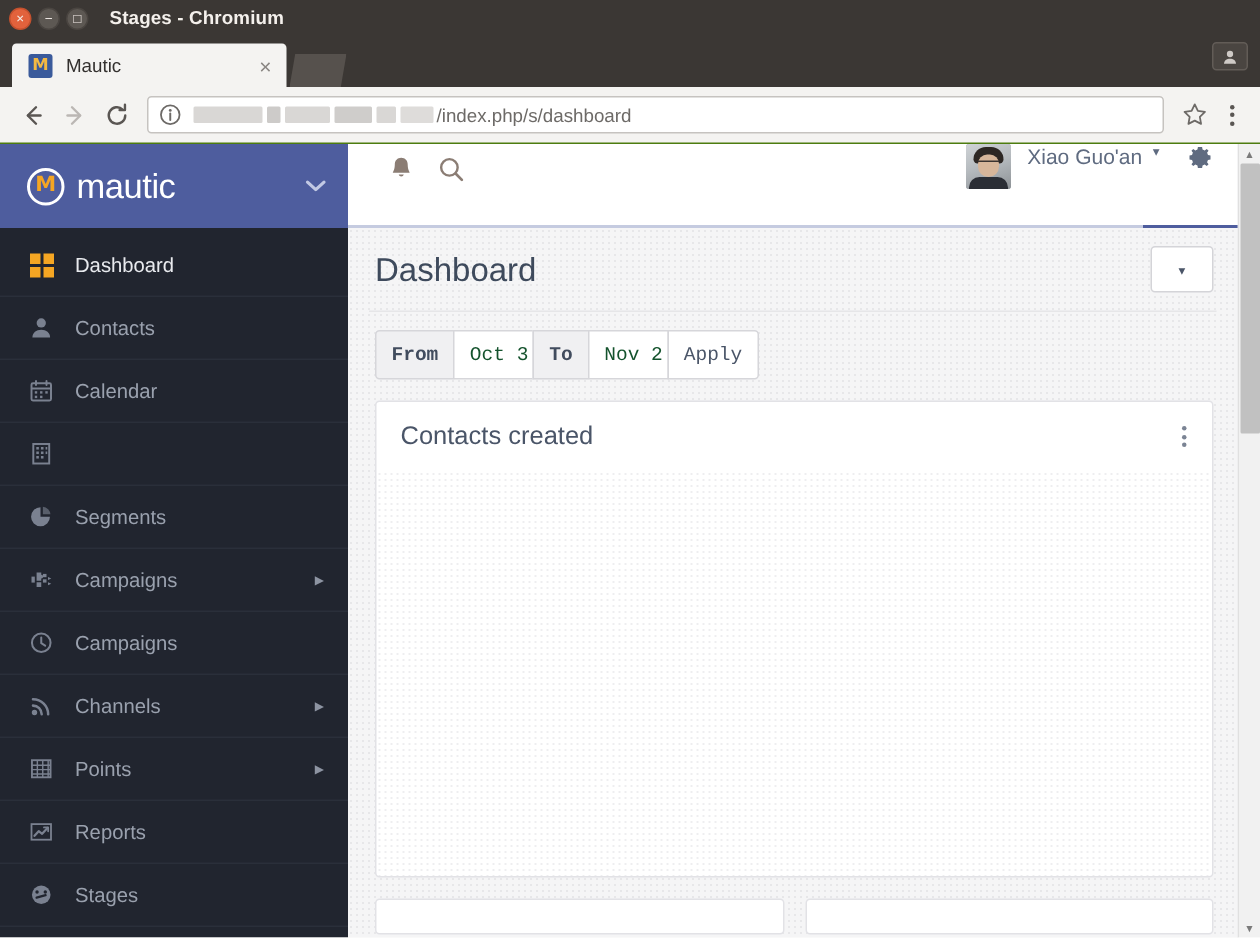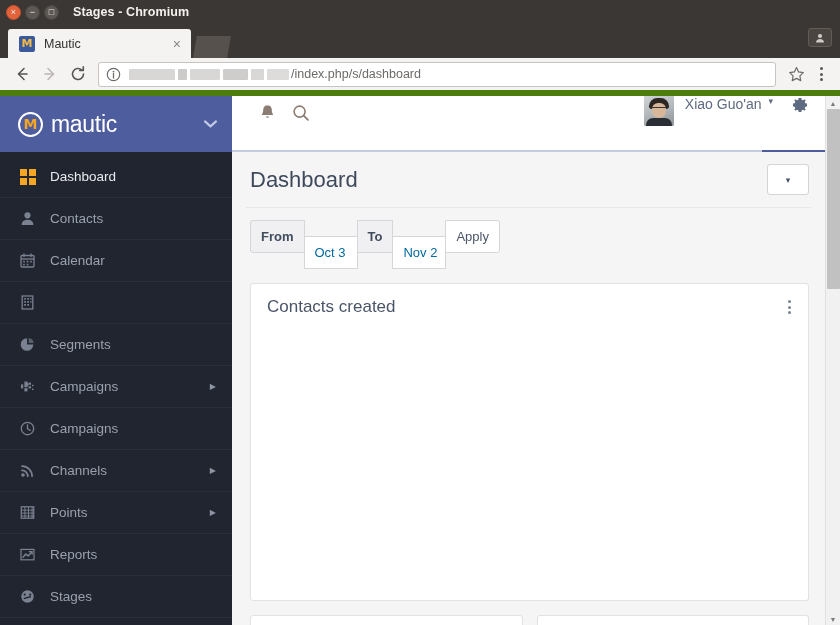--- a/index.html
+++ b/index.html
@@ -70,21 +70,21 @@
     width: 24px; height: 19px; border-radius: 3px;
     border: 1px solid #625c57; background: #4a4541;
     display: flex; align-items: center; justify-content: center;
   }
   .newtab-profile svg { display:block; }
 
   
   .toolbar {
     height: 38px; width: 840px;
     background: #f4f3f1;
-    border-bottom: 6px solid #4d7c0f;
+    border-bottom: 1px solid #4d7c0f;
     display: flex; align-items: center;
     padding: 0 8px;
   }
   .navbtn {
     width: 28px; height: 28px;
     display: flex; align-items: center; justify-content: center;
     color: #5a5653; flex: none;
   }
   .navbtn.disabled { color: #bbb7b4; }
   .urlbar {
@@ -217,34 +217,34 @@
   }
   .pagetitle { font-size: 22px; color: #3e4a5c; font-weight: 400; flex: 1; }
   .head-dropdown {
     width: 42px; height: 31px;
     background: #ffffff; border: 1px solid #d4d4d8; border-radius: 3px;
     display: flex; align-items: center; justify-content: center;
     color: #4a5568; font-size: 9px;
   }
 
   .filterbar { padding: 12px 2px 0 4px; display: flex; }
-  .btn-group { display: flex; }
+  .btn-group { display: flex; font-family: Liberation Mono, monospace; }
   .fbtn {
     height: 33px; display: flex; align-items: center; justify-content: center;
     border: 1px solid #d6d6da;
     font-size: 13px; color: #4a5568;
     background: #ffffff;
     margin-left: -1px;
     padding: 0 10px;
     white-space: nowrap; overflow: hidden;
   }
   .fbtn:first-child { margin-left: 0; border-radius: 3px 0 0 3px; }
   .fbtn:last-child { border-radius: 0 3px 3px 0; }
   .fbtn.addon { background: #f0f0f2; font-weight: bold; color: #414c5e; }
-  .fbtn.dateinput { width: 54px; justify-content: flex-start; color: #0369a1; margin-top: 16px; }
+  .fbtn.dateinput { width: 54px; justify-content: flex-start; color: #14532d; }
 
   .panel {
     margin: 14px 2px 0 4px;
     background: #ffffff;
     border: 1px solid #e2e2e6;
     border-radius: 3px;
   }
   .panel-head {
     height: 46px; display: flex; align-items: center;
     padding: 0 14px 0 16px;

